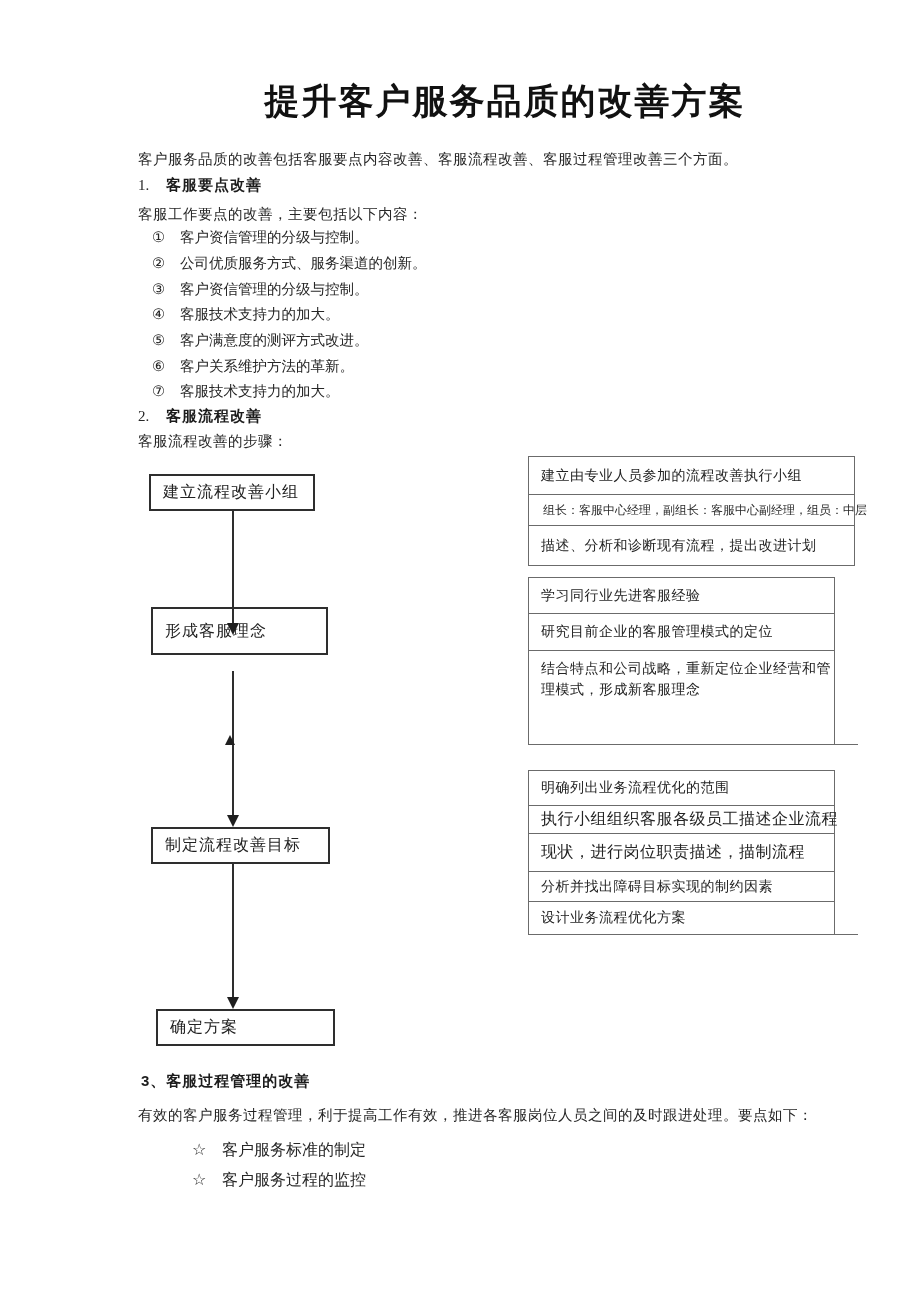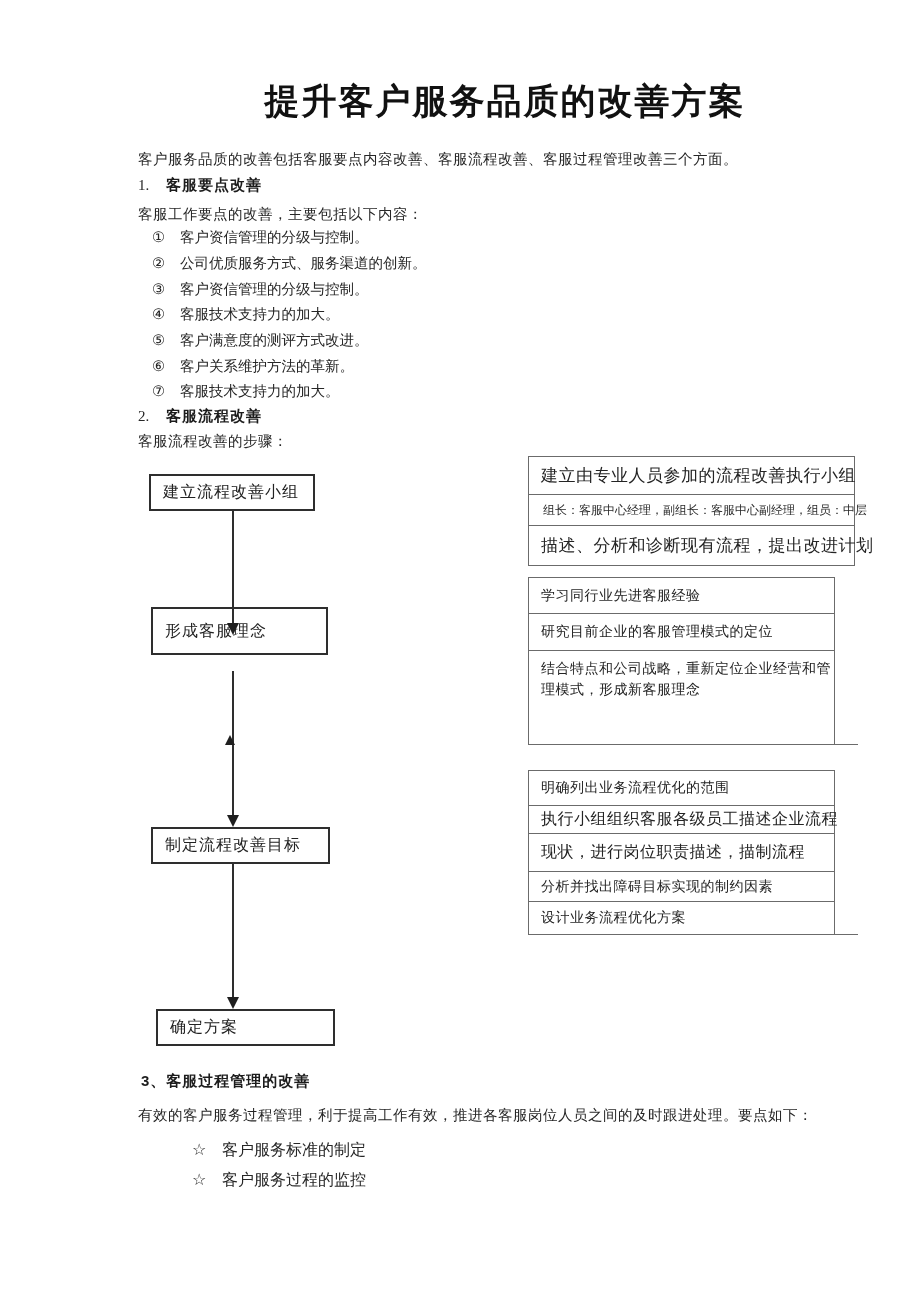--- a/index.html
+++ b/index.html
@@ -26,21 +26,21 @@
     display:flex;align-items:center;padding-left:12px;font-size:16px;letter-spacing:1px;
     white-space:nowrap;color:#222;
   }
   .vline{position:absolute;width:2px;background:#2e2e2e;}
   .arrow-down{position:absolute;width:0;height:0;border-left:6px solid transparent;border-right:6px solid transparent;border-top:12px solid #1f1f1f;}
   .arrow-up{position:absolute;width:0;height:0;border-left:5px solid transparent;border-right:5px solid transparent;border-bottom:10px solid #1f1f1f;}
   
   .g{position:absolute;border:1px solid #6b6b6b;box-sizing:border-box;background:#fff;}
   .grow{box-sizing:border-box;border-bottom:1px solid #6b6b6b;display:flex;align-items:center;padding-left:12px;white-space:nowrap;color:#242424;}
   .grow.last{border-bottom:none;}
-  .grow.lg{font-size:17px;letter-spacing:0.5px;}
+  .grow.lg{font-size:14px;letter-spacing:0.5px;}
   .grow.md{font-size:16px;letter-spacing:0.5px;}
   .grow.sm{font-size:14px;letter-spacing:0.5px;}
   .grow.xs{font-size:12px;padding-left:14px;color:#2a2a2a;}
   .grow.multi{display:block;padding-top:7px;}
   .grow.multi .ml{font-size:14px;line-height:21px;letter-spacing:0.5px;}
   .tail{position:absolute;height:1px;background:#6b6b6b;}
 </style>
 </head>
 <body>
 

